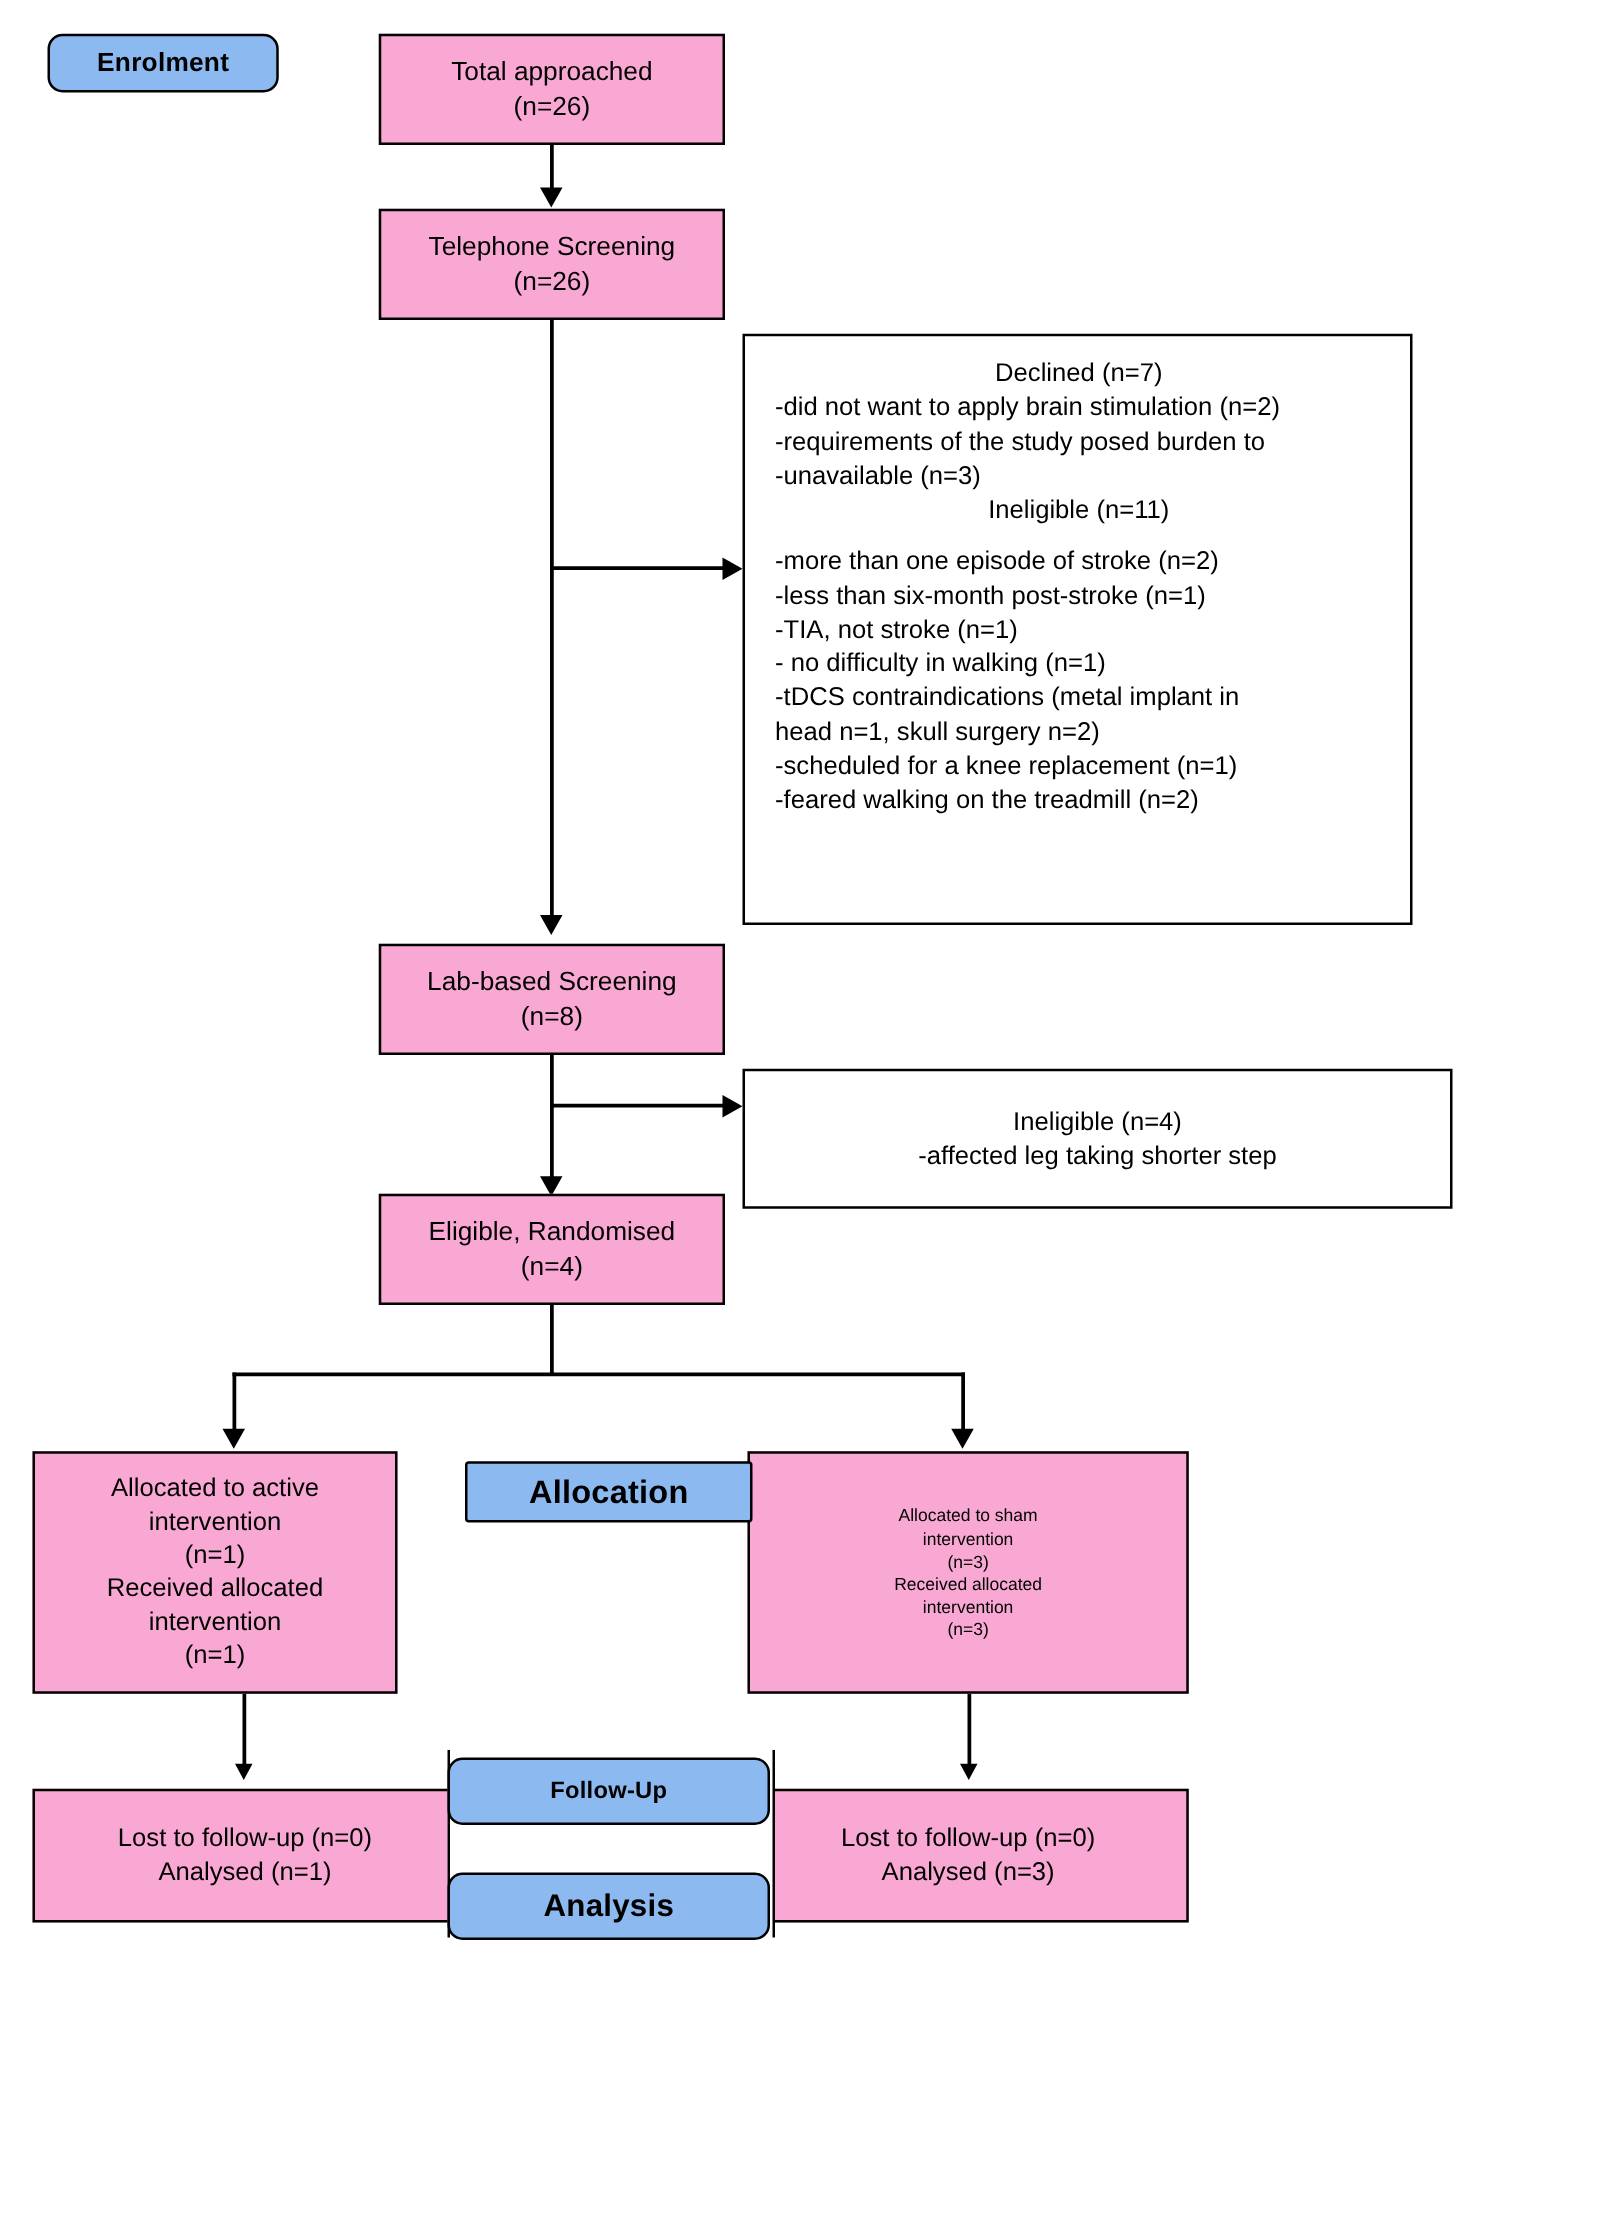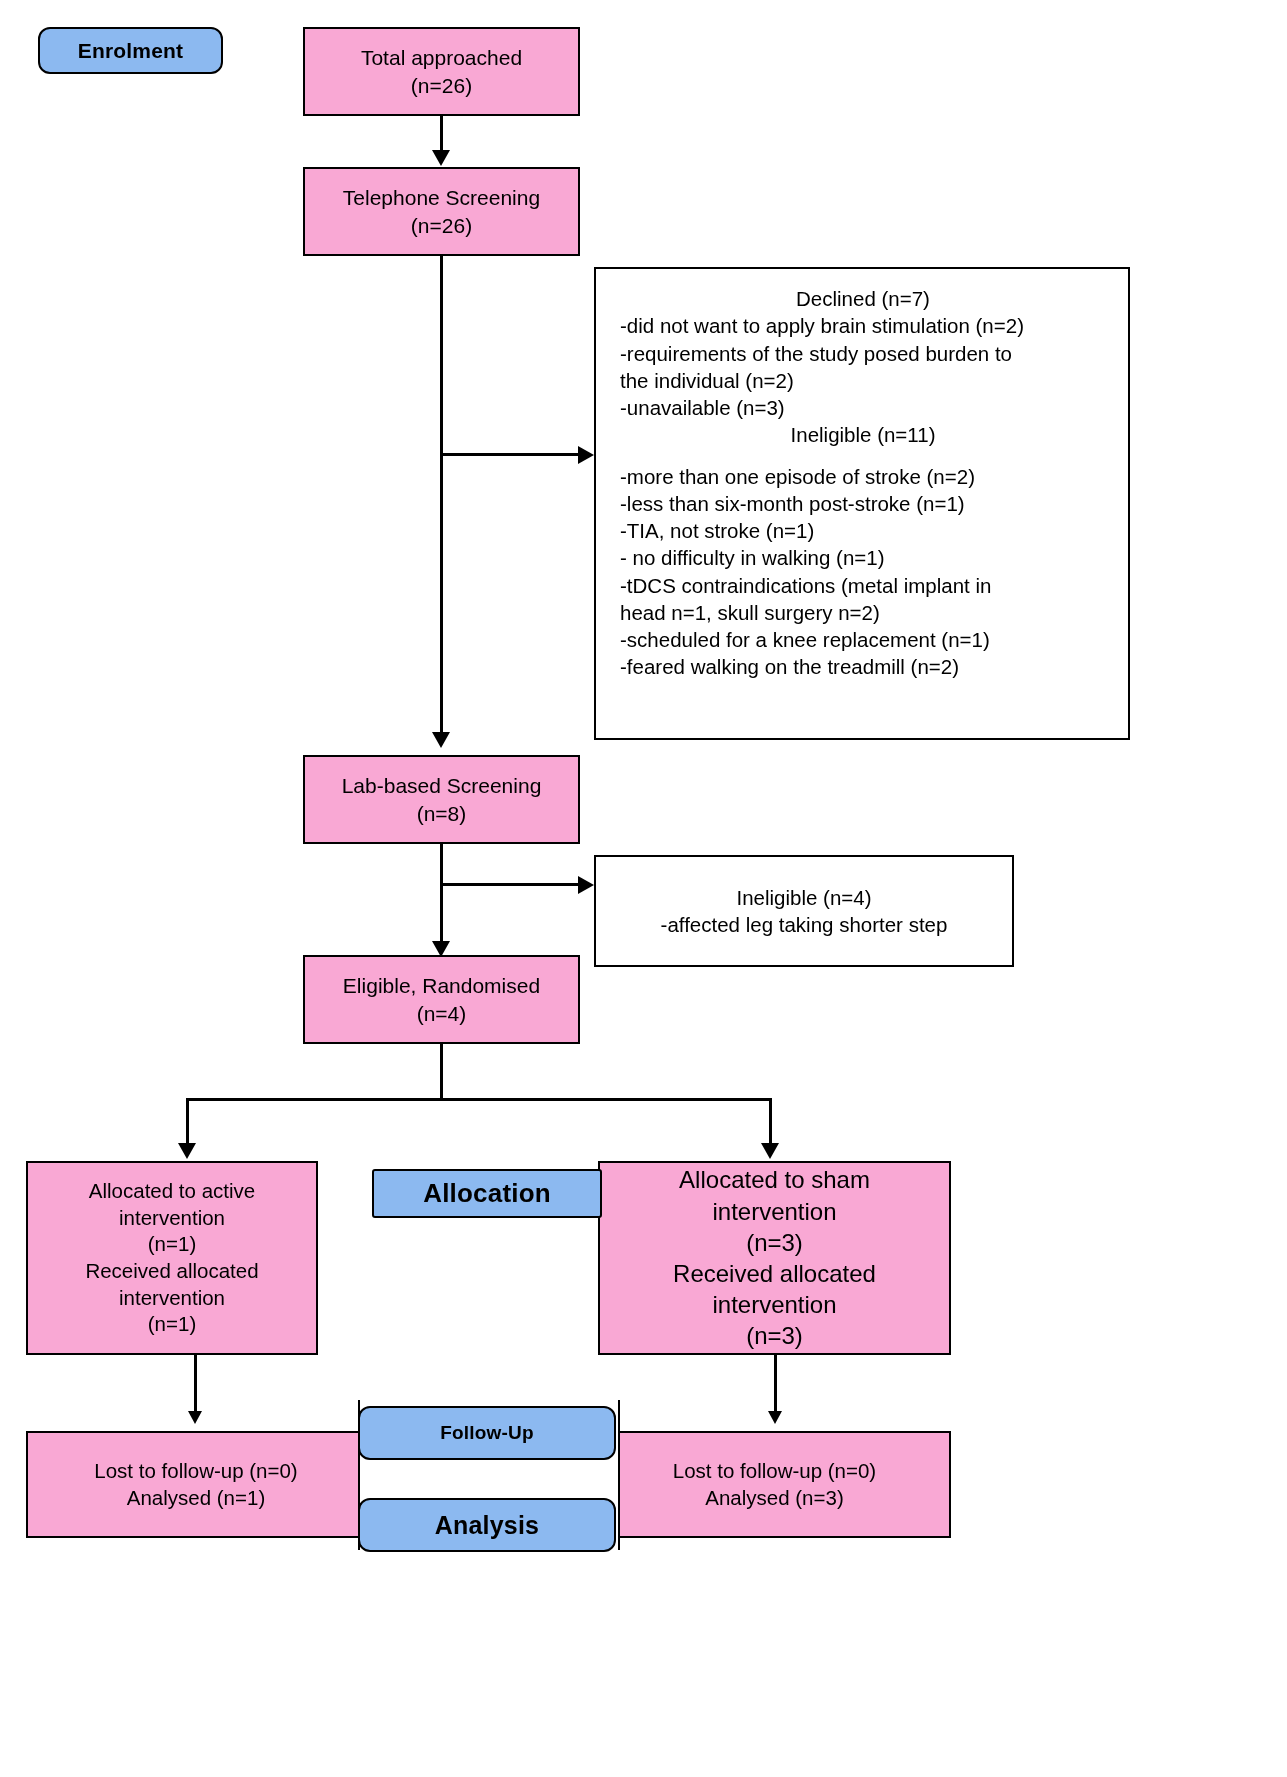--- a/index.html
+++ b/index.html
@@ -122,21 +122,20 @@
   <div class="vline" style="left:440px; top:256px; height:483px;"></div>
   <div class="arrow-down" style="left:432px; top:732px;"></div>
 
   <div class="hline" style="left:440px; top:453px; width:140px;"></div>
   <div class="arrow-right" style="left:578px; top:446px;"></div>
 
   <div class="txtbox" style="left:594px; top:267px; width:536px; height:473px; font-size:20.5px; padding:16px 22px 8px 24px;">
     <span class="ln ctr">Declined (n=7)</span>
     <span class="ln lft">-did not want to apply brain stimulation (n=2)</span>
     <span class="just">-requirements of the study posed burden to</span>
-    <span class="ln lft">the individual (n=2)</span>
     <span class="ln lft">-unavailable (n=3)</span>
     <span class="ln ctr">Ineligible (n=11)</span>
     <span class="ln lft" style="height:14px;"></span>
     <span class="ln lft">-more than one episode of stroke (n=2)</span>
     <span class="ln lft">-less than six-month post-stroke (n=1)</span>
     <span class="ln lft">-TIA, not stroke (n=1)</span>
     <span class="ln lft">- no difficulty in walking (n=1)</span>
     <span class="ln lft">-tDCS contraindications (metal implant in</span>
     <span class="ln lft">head n=1, skull surgery n=2)</span>
     <span class="ln lft">-scheduled for a knee replacement (n=1)</span>
@@ -147,21 +146,21 @@
     <span class="ln">Lab-based Screening</span>
     <span class="ln">(n=8)</span>
   </div>
 
   <div class="vline" style="left:440px; top:844px; height:106px;"></div>
   <div class="arrow-down" style="left:432px; top:941px;"></div>
 
   <div class="hline" style="left:440px; top:883px; width:140px;"></div>
   <div class="arrow-right" style="left:578px; top:876px;"></div>
 
-  <div class="txtbox" style="left:594px; top:855px; width:420px; height:112px; font-size:20.5px; padding:32px 20px;
+  <div class="txtbox" style="left:594px; top:855px; width:568px; height:112px; font-size:20.5px; padding:32px 20px;
               display:flex; flex-direction:column; align-items:center; justify-content:center;">
     <span class="ln ctr">Ineligible (n=4)</span>
     <span class="ln ctr" style="height:16px;"></span>
     <span class="ln ctr">-affected leg taking shorter step</span>
   </div>
 
   <div class="box" style="left:303px; top:955px; width:277px; height:89px; font-size:21px;">
     <span class="ln">Eligible, Randomised</span>
     <span class="ln">(n=4)</span>
   </div>
@@ -177,21 +176,21 @@
 
   <div class="box" style="left:26px; top:1161px; width:292px; height:194px; font-size:20.5px;">
     <span class="ln">Allocated to active</span>
     <span class="ln">intervention</span>
     <span class="ln">(n=1)</span>
     <span class="ln">Received allocated</span>
     <span class="ln">intervention</span>
     <span class="ln">(n=1)</span>
   </div>
 
-  <div class="box" style="left:598px; top:1161px; width:353px; height:194px; font-size:24px;">
+  <div class="box" style="left:598px; top:1161px; width:353px; height:194px; font-size:14px;">
     <span class="ln">Allocated to sham</span>
     <span class="ln">intervention</span>
     <span class="ln">(n=3)</span>
     <span class="ln">Received allocated</span>
     <span class="ln">intervention</span>
     <span class="ln">(n=3)</span>
   </div>
 
   <div class="stage" style="left:372px; top:1169px; width:230px; height:49px; font-size:26px; border-radius:3px;">
     <span>Allocation</span>

